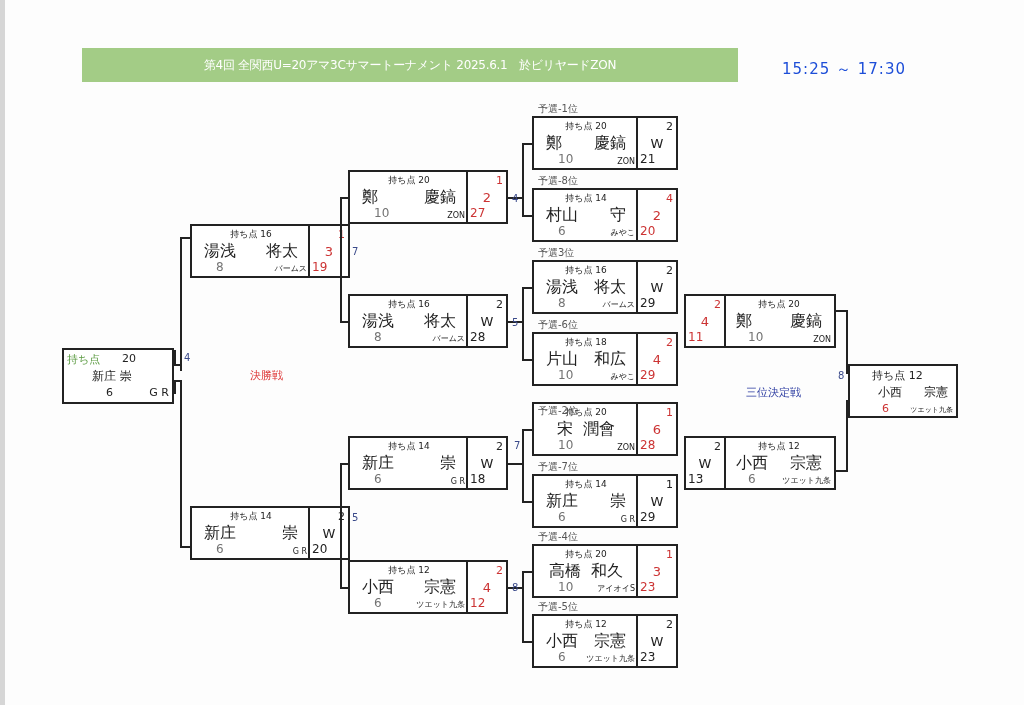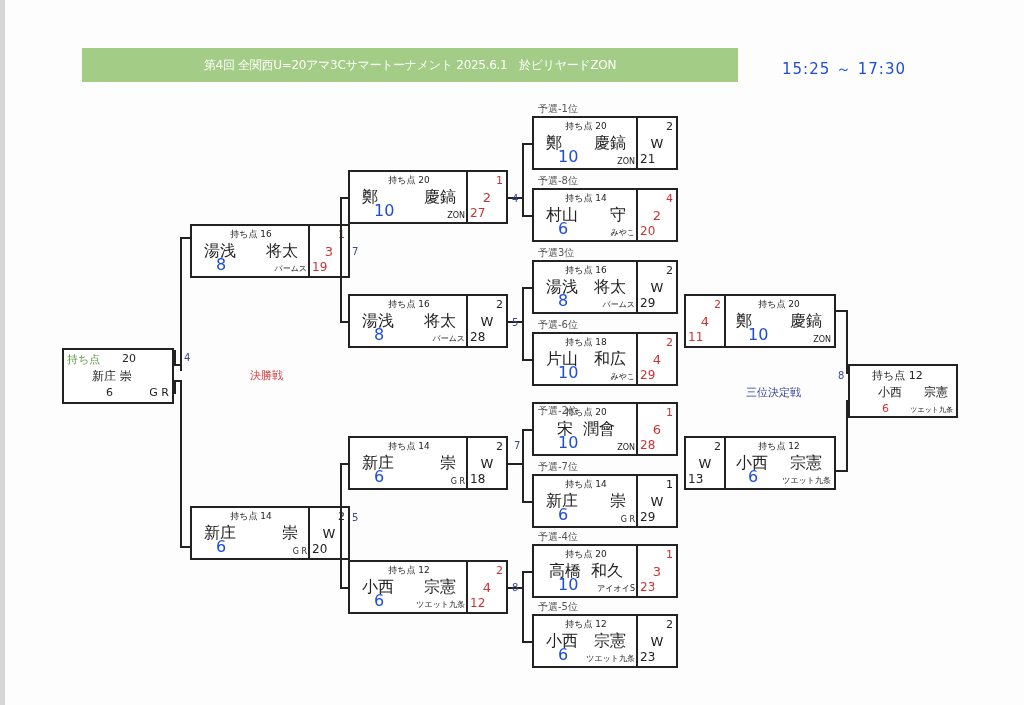--- a/index.html
+++ b/index.html
@@ -12,21 +12,21 @@
   .box { position:absolute; border:2px solid #222; background:#fff; box-sizing:border-box; }
   .box .main { position:absolute; top:0; bottom:0; }
   .box .side { position:absolute; top:0; bottom:0; width:38px; }
   .box.right-side .main { left:0; right:38px; }
   .box.right-side .side { right:0; border-left:2px solid #222; }
   .box.left-side .main { right:0; left:38px; }
   .box.left-side .side { left:0; border-right:2px solid #222; }
   .pts { position:absolute; top:2px; left:0; right:0; text-align:center; font-size:9px; }
   .name { position:absolute; top:15px; left:12px; right:12px; font-size:16px; display:flex; justify-content:space-between; }
   .name.center { justify-content:center; gap:10px; }
-  .hc { position:absolute; bottom:2px; left:24px; font-size:16px; color:#1d4ed8; }
+  .hc { position:absolute; bottom:2px; left:24px; font-size:12px; color:#737373; }
   .club { position:absolute; bottom:2px; right:3px; font-size:8px; }
   .s-top { position:absolute; top:2px; right:3px; font-size:11px; }
   .s-mid { position:absolute; top:18px; left:0; right:0; text-align:center; font-size:13px; }
   .s-bot { position:absolute; bottom:2px; left:2px; font-size:12px; }
   .red { color:#c33; }
   .seed { position:absolute; font-size:10px; color:#555; }
   .line { position:absolute; background:#222; }
   .lbl { position:absolute; font-size:10px; color:#3a4a8a; }
   .final-box { position:absolute; left:62px; top:348px; width:112px; height:56px; border:2px solid #222; background:#fff; box-sizing:border-box; }
   .final-box .fp { position:absolute; left:3px; top:2px; font-size:11px; color:#5a9a40; }

